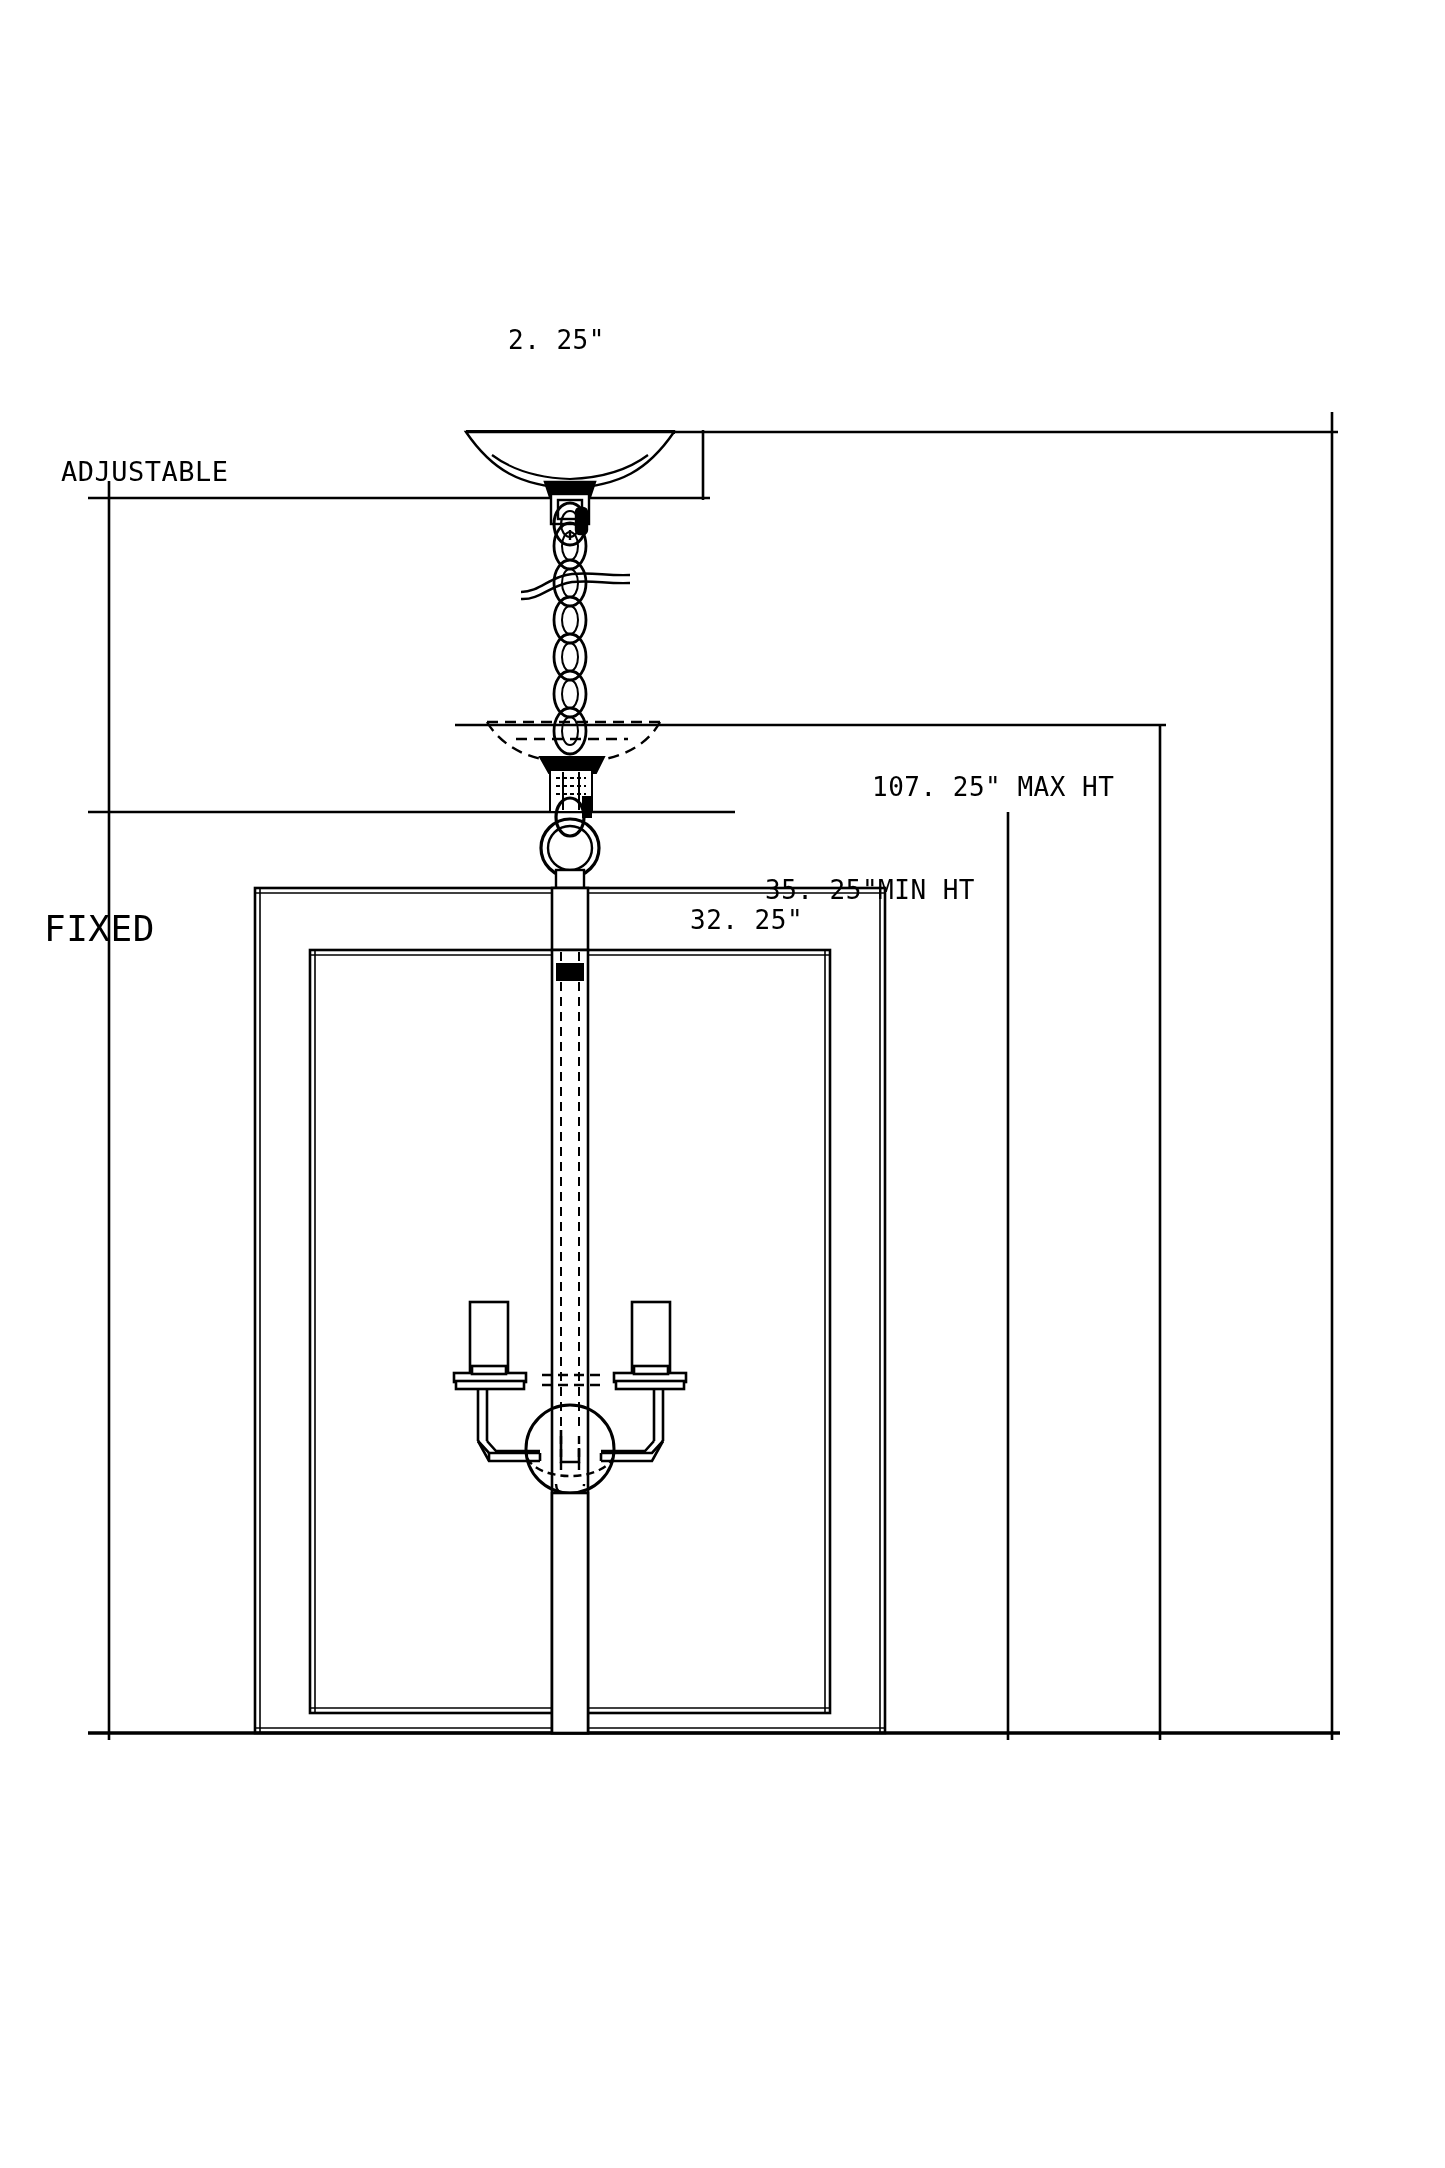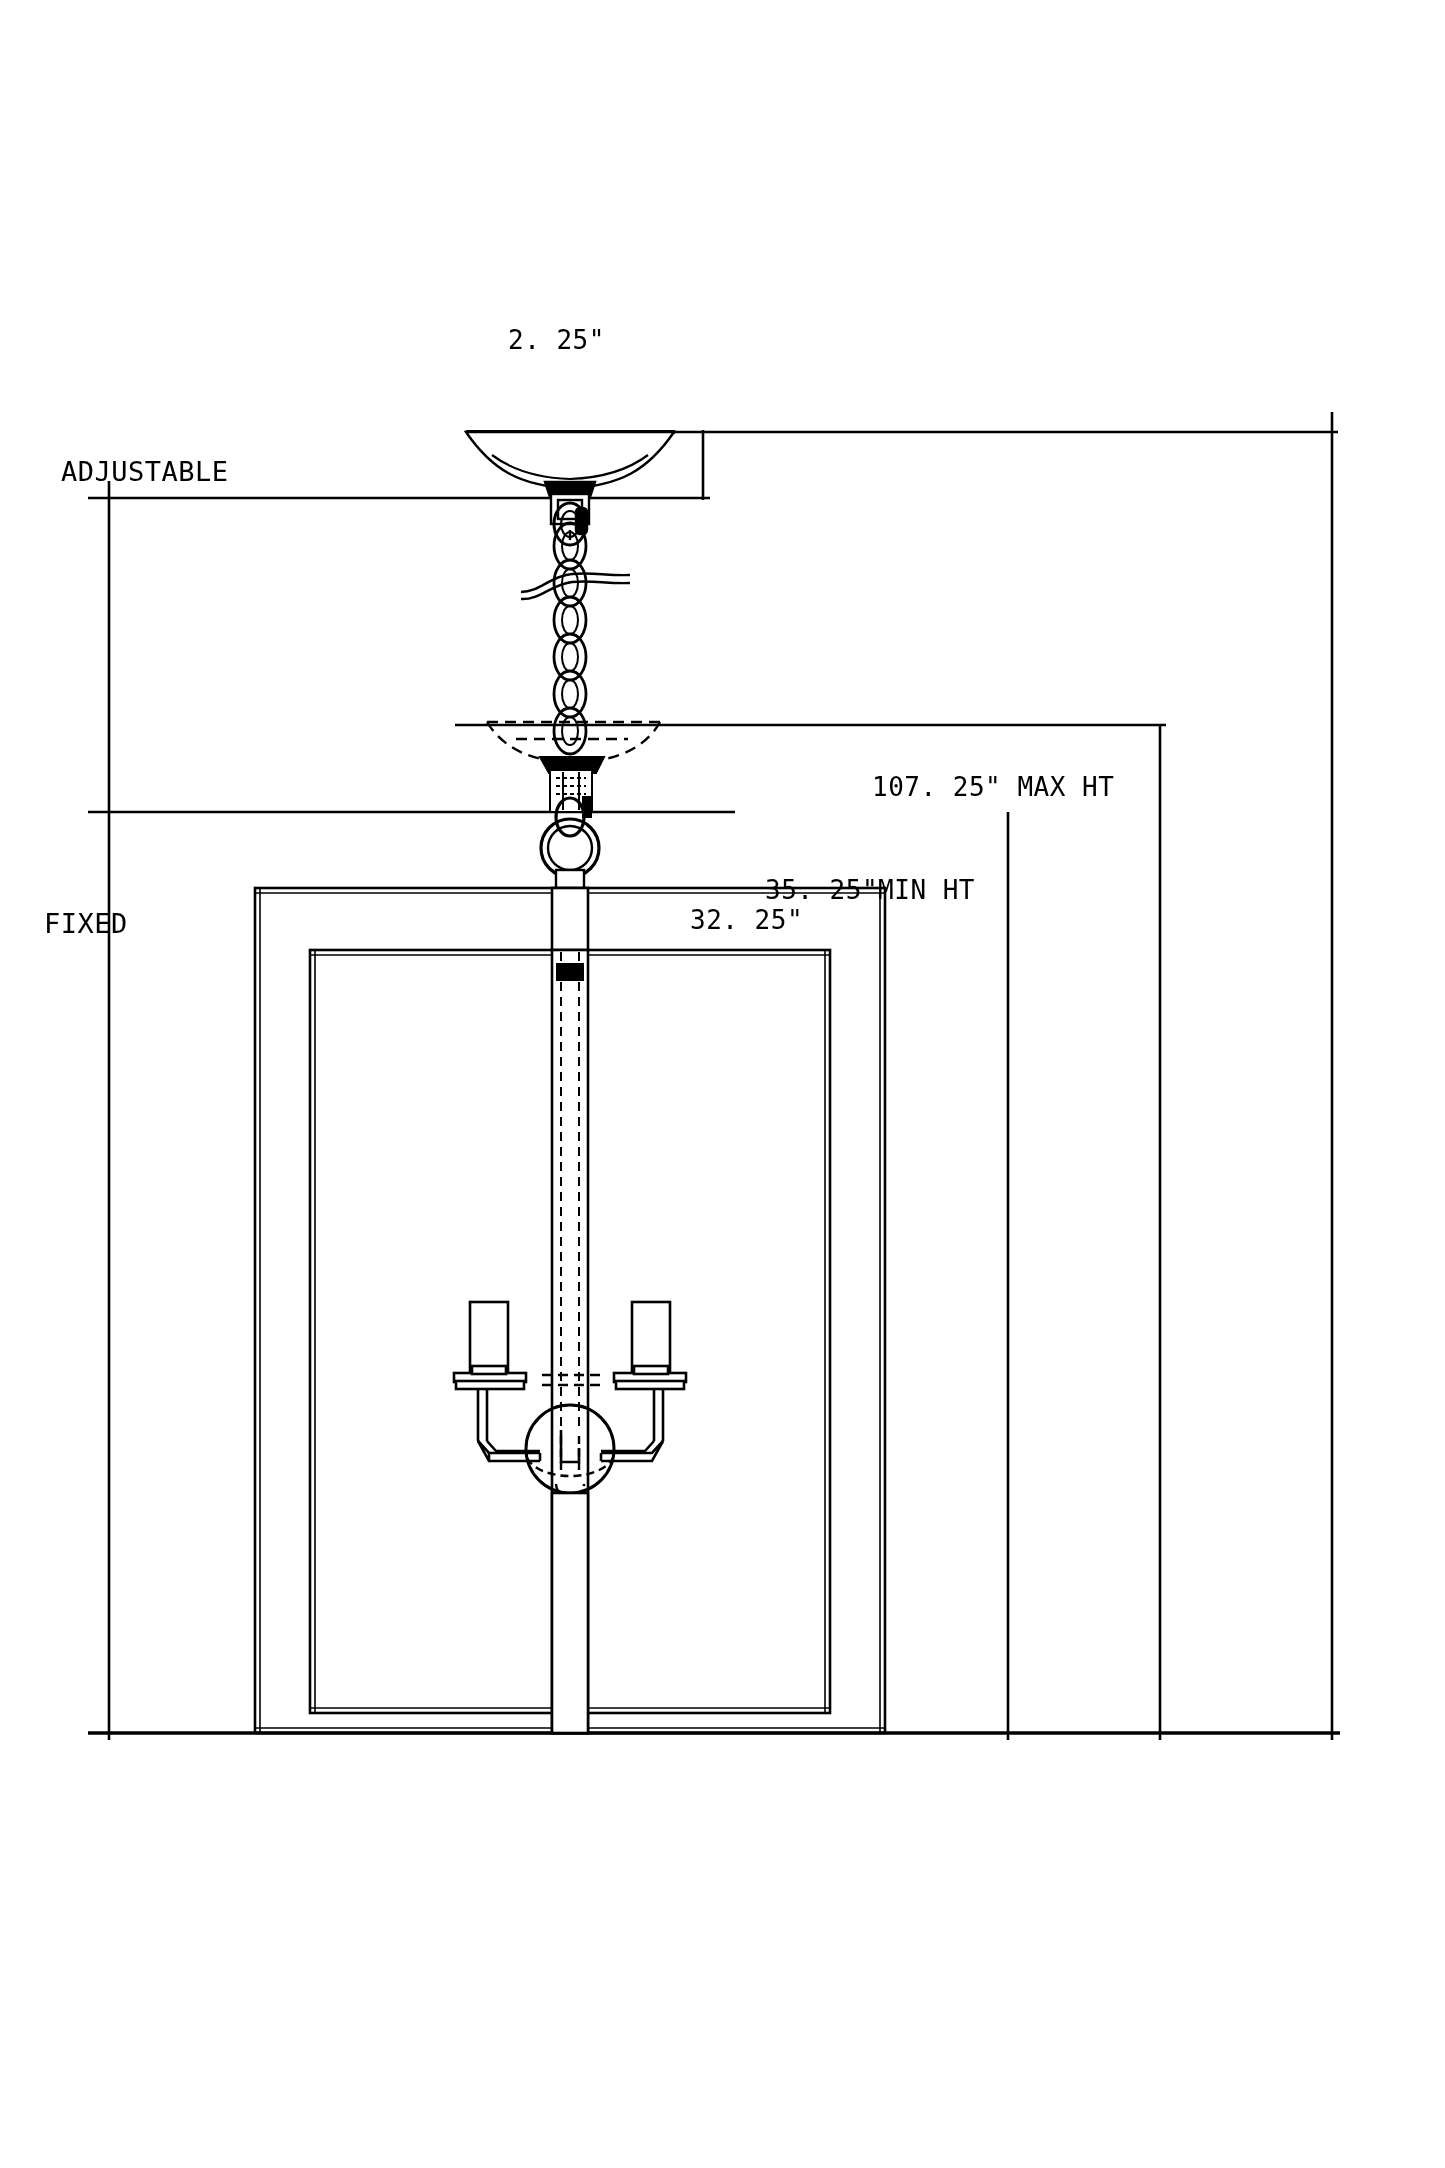--- a/index.html
+++ b/index.html
@@ -5,21 +5,21 @@
 <style>
   html,body{margin:0;padding:0;background:#ffffff;}
   body{width:1445px;height:2168px;position:relative;
        font-family:"Liberation Sans",sans-serif;color:#000;}
   #sheet{position:absolute;inset:0;width:1445px;height:2168px;overflow:hidden;background:#fff;}
   svg.layer{position:absolute;left:0;top:0;width:1445px;height:2168px;}
   .dimlabel{position:absolute;white-space:pre;color:#000;
             font-family:"DejaVu Sans Mono","Liberation Mono",monospace;
             letter-spacing:0.5px;}
   #lbl-adjustable{left:18px;top:456px;font-size:27px;margin-left:43px;}
-  #lbl-fixed{left:44px;top:908px;font-size:27px;}
+  #lbl-fixed{left:44px;top:908px;font-size:36px;}
   #lbl-225{left:508px;top:325px;font-size:26px;}
   #lbl-3225{left:690px;top:905px;font-size:26px;}
   #lbl-3525{left:765px;top:875px;font-size:26px;}
   #lbl-10725{left:872px;top:772px;font-size:26px;}
 </style>
 </head>
 <body>
 
 <div id="sheet">
 

